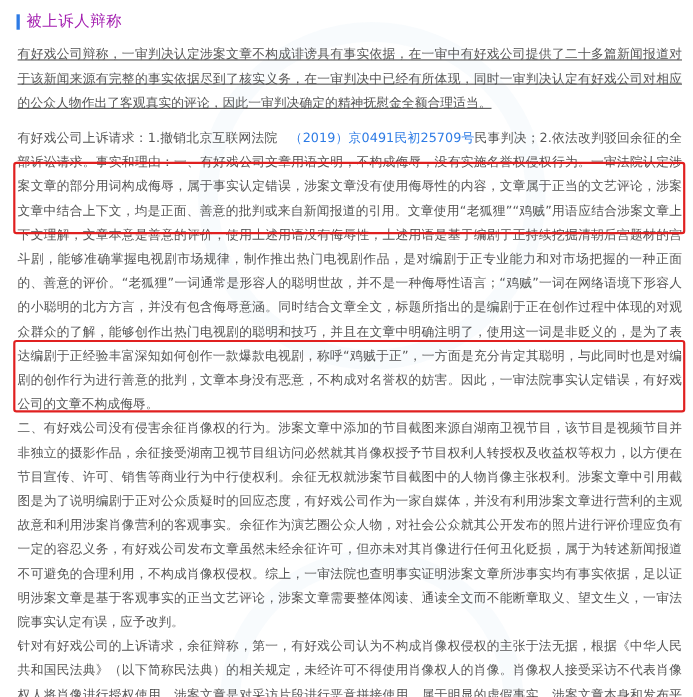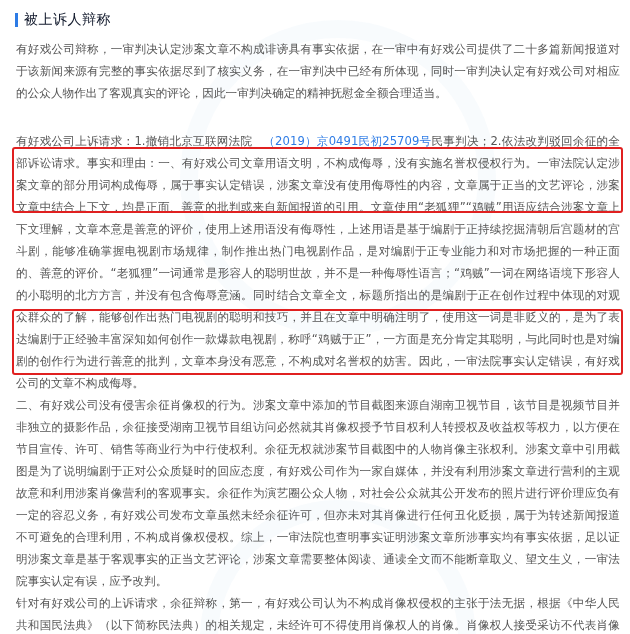--- a/index.html
+++ b/index.html
@@ -44,39 +44,39 @@
       align-items: center;
     }
     .section-bar {
       width: 3px;
       height: 14px;
       background: #2d7be5;
       margin-right: 6px;
     }
     .section-title {
       font-size: 14px;
-      color: #0f172a;
+      color: #a21caf;
       letter-spacing: 0.5px;
       text-align: center;
     }
     .content {
       position: absolute;
       left: 16px;
       top: 38px;
       width: 604px;
     }
     p {
       margin: 0;
       font-size: 11.6px;
       line-height: 22px;
       text-align: justify;
       letter-spacing: 0.05px;
       word-break: break-all;
     }
-    .para1 { margin-bottom: 26px; }
+    .para1 { margin-bottom: 10px; text-decoration: underline; }
     .link {
       color: #2d7be5;
       margin-left: 11px;
     }
     .redbox {
       position: absolute;
       border: 2px solid #e02020;
       border-radius: 3px;
       pointer-events: none;
     }

